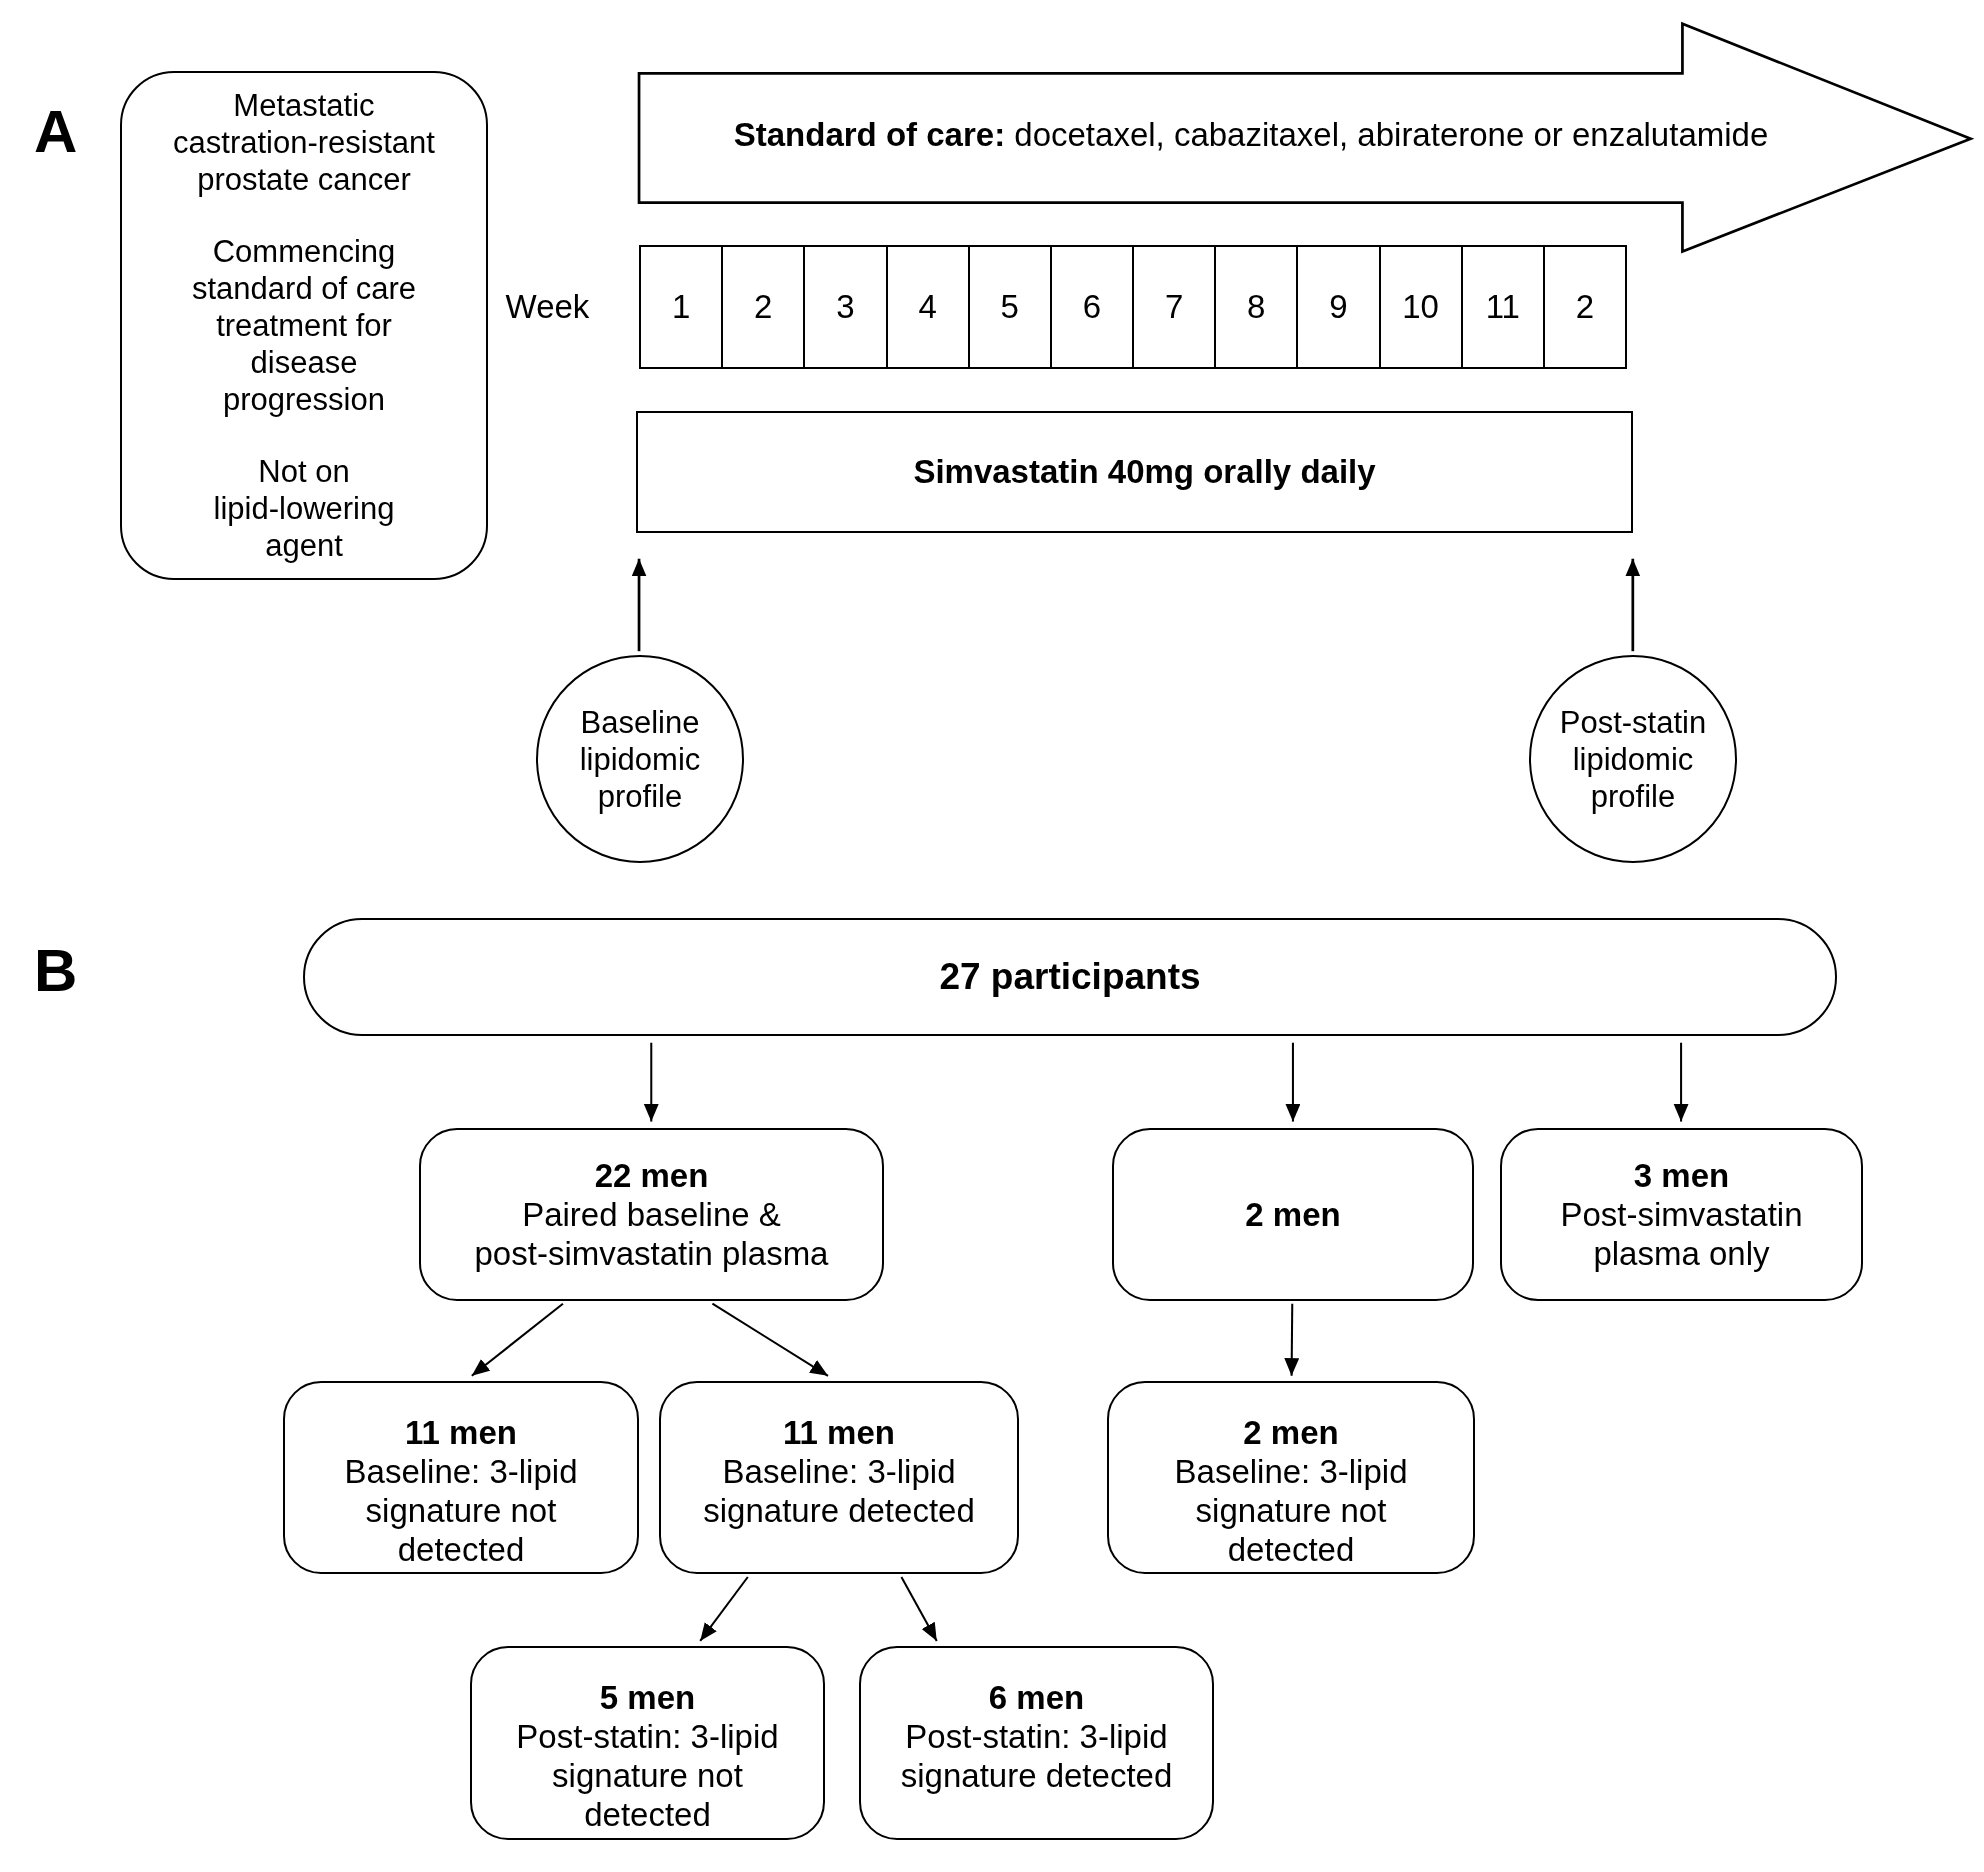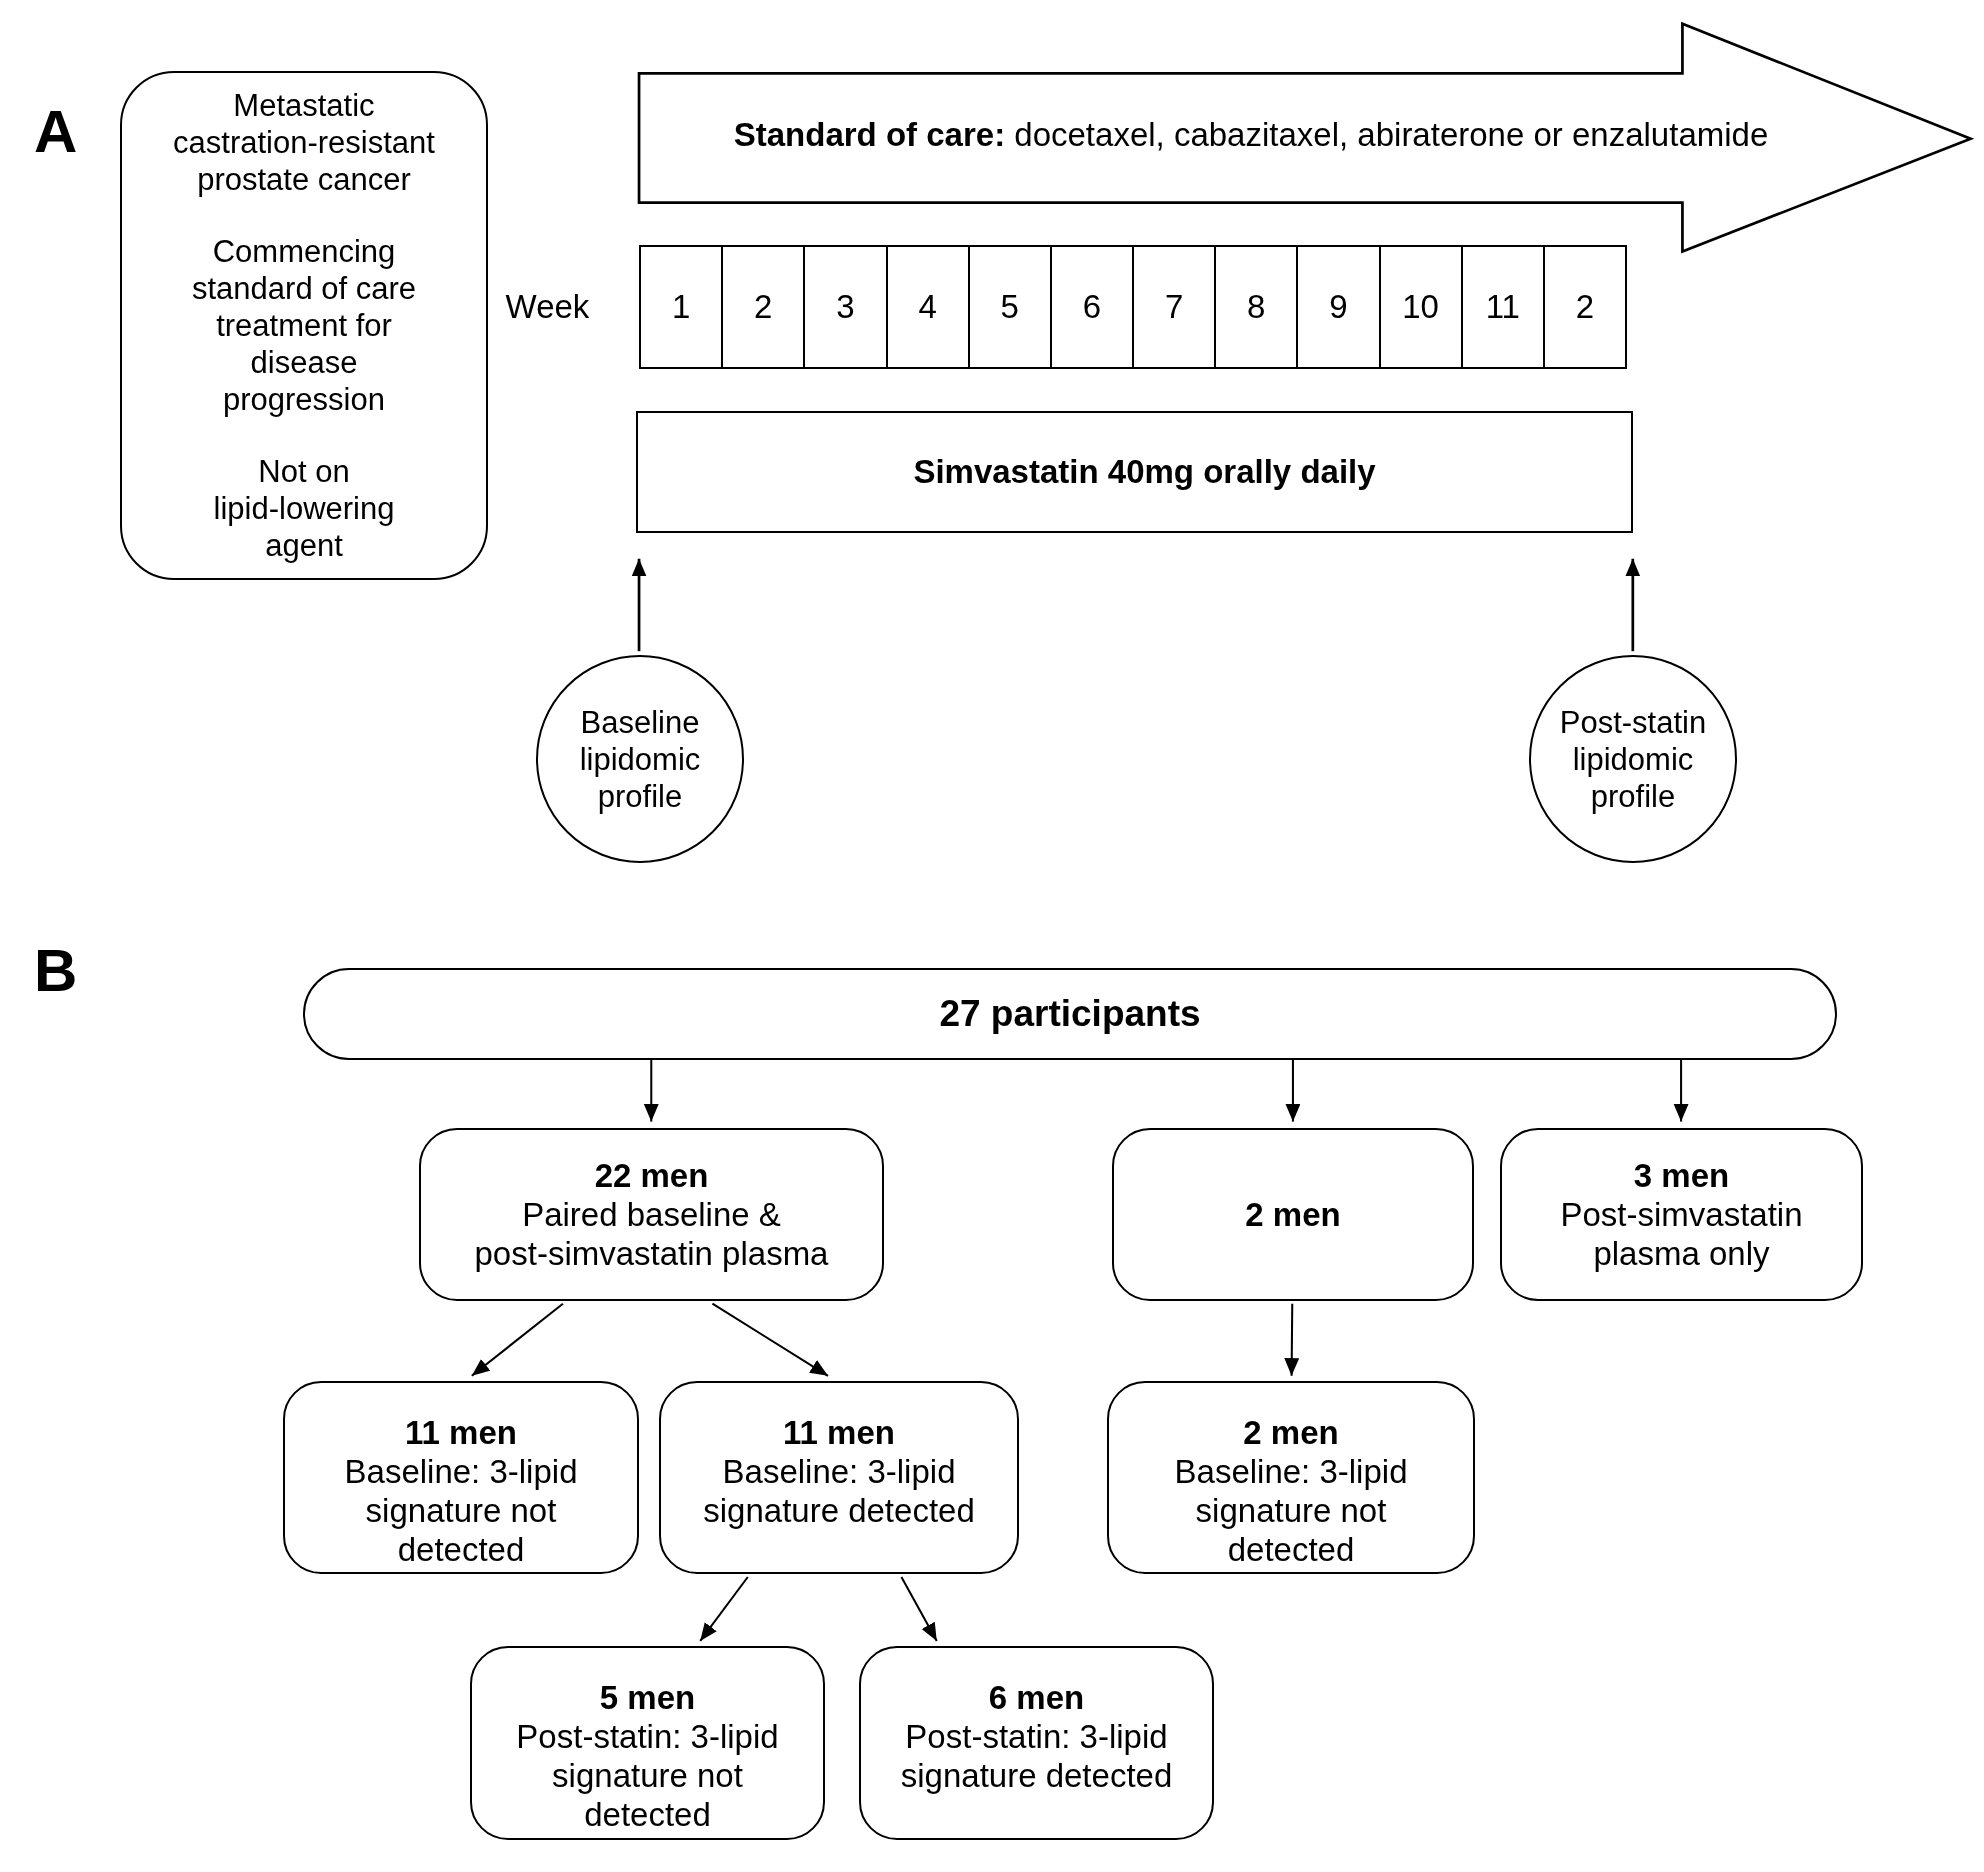--- a/index.html
+++ b/index.html
@@ -161,21 +161,21 @@
   <div class="abs circle ml" style="left:536px; top:655px; width:208px; height:208px;">Baseline
 lipidomic
 profile</div>
 
   <div class="abs circle ml" style="left:1529px; top:655px; width:208px; height:208px;">Post-statin
 lipidomic
 profile</div>
 
   <div class="abs panel-label" style="left:34px; top:941px;">B</div>
 
-  <div class="abs pill" style="left:303px; top:968px; width:1534px; height:92px;">27 participants</div>
+  <div class="abs pill" style="left:303px; top:918px; width:1534px; height:118px;">27 participants</div>
 
   <div class="abs node center-v" style="left:419px; top:1128px; width:465px; height:173px; border-radius:38px;">
     <div class="count">22 men</div>
     <div class="ml">Paired baseline &amp;
 post-simvastatin plasma</div>
   </div>
   <div class="abs node center-v" style="left:1112px; top:1128px; width:362px; height:173px; border-radius:38px;">
     <div class="count">2 men</div>
   </div>
   <div class="abs node center-v" style="left:1500px; top:1128px; width:363px; height:173px; border-radius:38px;">

